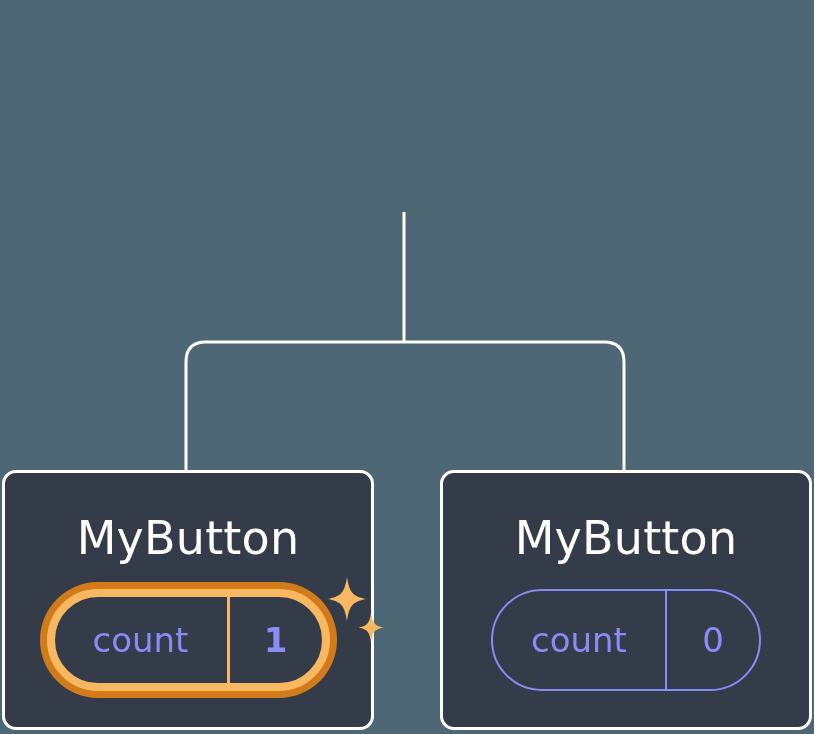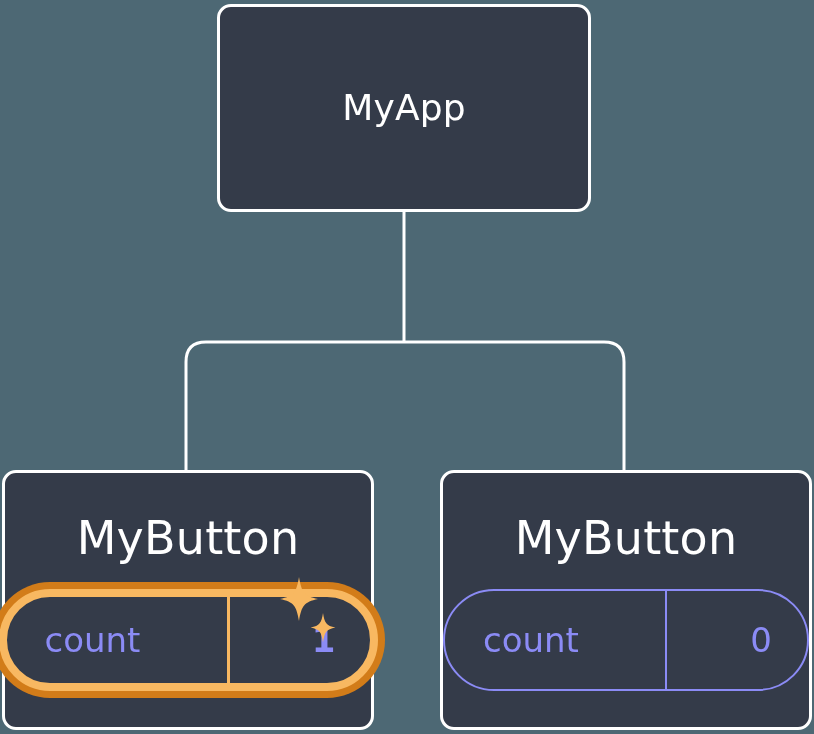--- a/index.html
+++ b/index.html
@@ -85,21 +85,20 @@
   }
 
   .pill {
     position: relative;
     box-sizing: border-box;
     display: flex;
     align-items: stretch;
     height: 102px;
     border-radius: 51px;
     background: #343b49;
-    gap: 48px;
   }
 
   
   .pill.plain {
     border: 2px solid #8b8bf5;
   }
 
   
   .pill.highlighted {
     border: 8px solid #f8b861;
@@ -150,23 +149,20 @@
 
 <div id="canvas">
 
   <svg id="connectors" viewBox="0 0 814 734" width="814" height="734" aria-hidden="true">
 
     <path d="M 404 212 L 404 342" fill="none" stroke="#ffffff" stroke-width="3" stroke-linecap="butt"></path>
 
     <path d="M 186 470 L 186 362 Q 186 342 206 342 L 604 342 Q 624 342 624 362 L 624 470" fill="none" stroke="#ffffff" stroke-width="3" stroke-linecap="butt" stroke-linejoin="round"></path>
   </svg>
 
-  <div class="node-box" id="node-root">
-    <span class="node-label">MyApp</span>
-  </div>
 
   <div class="node-box" id="node-child-left">
     <span class="node-label">MyButton</span>
 
     <div class="pill-wrap">
       <div class="pill highlighted">
         <span class="pill-key">count</span>
         <span class="pill-divider"></span>
         <span class="pill-val">1</span>
       </div>

